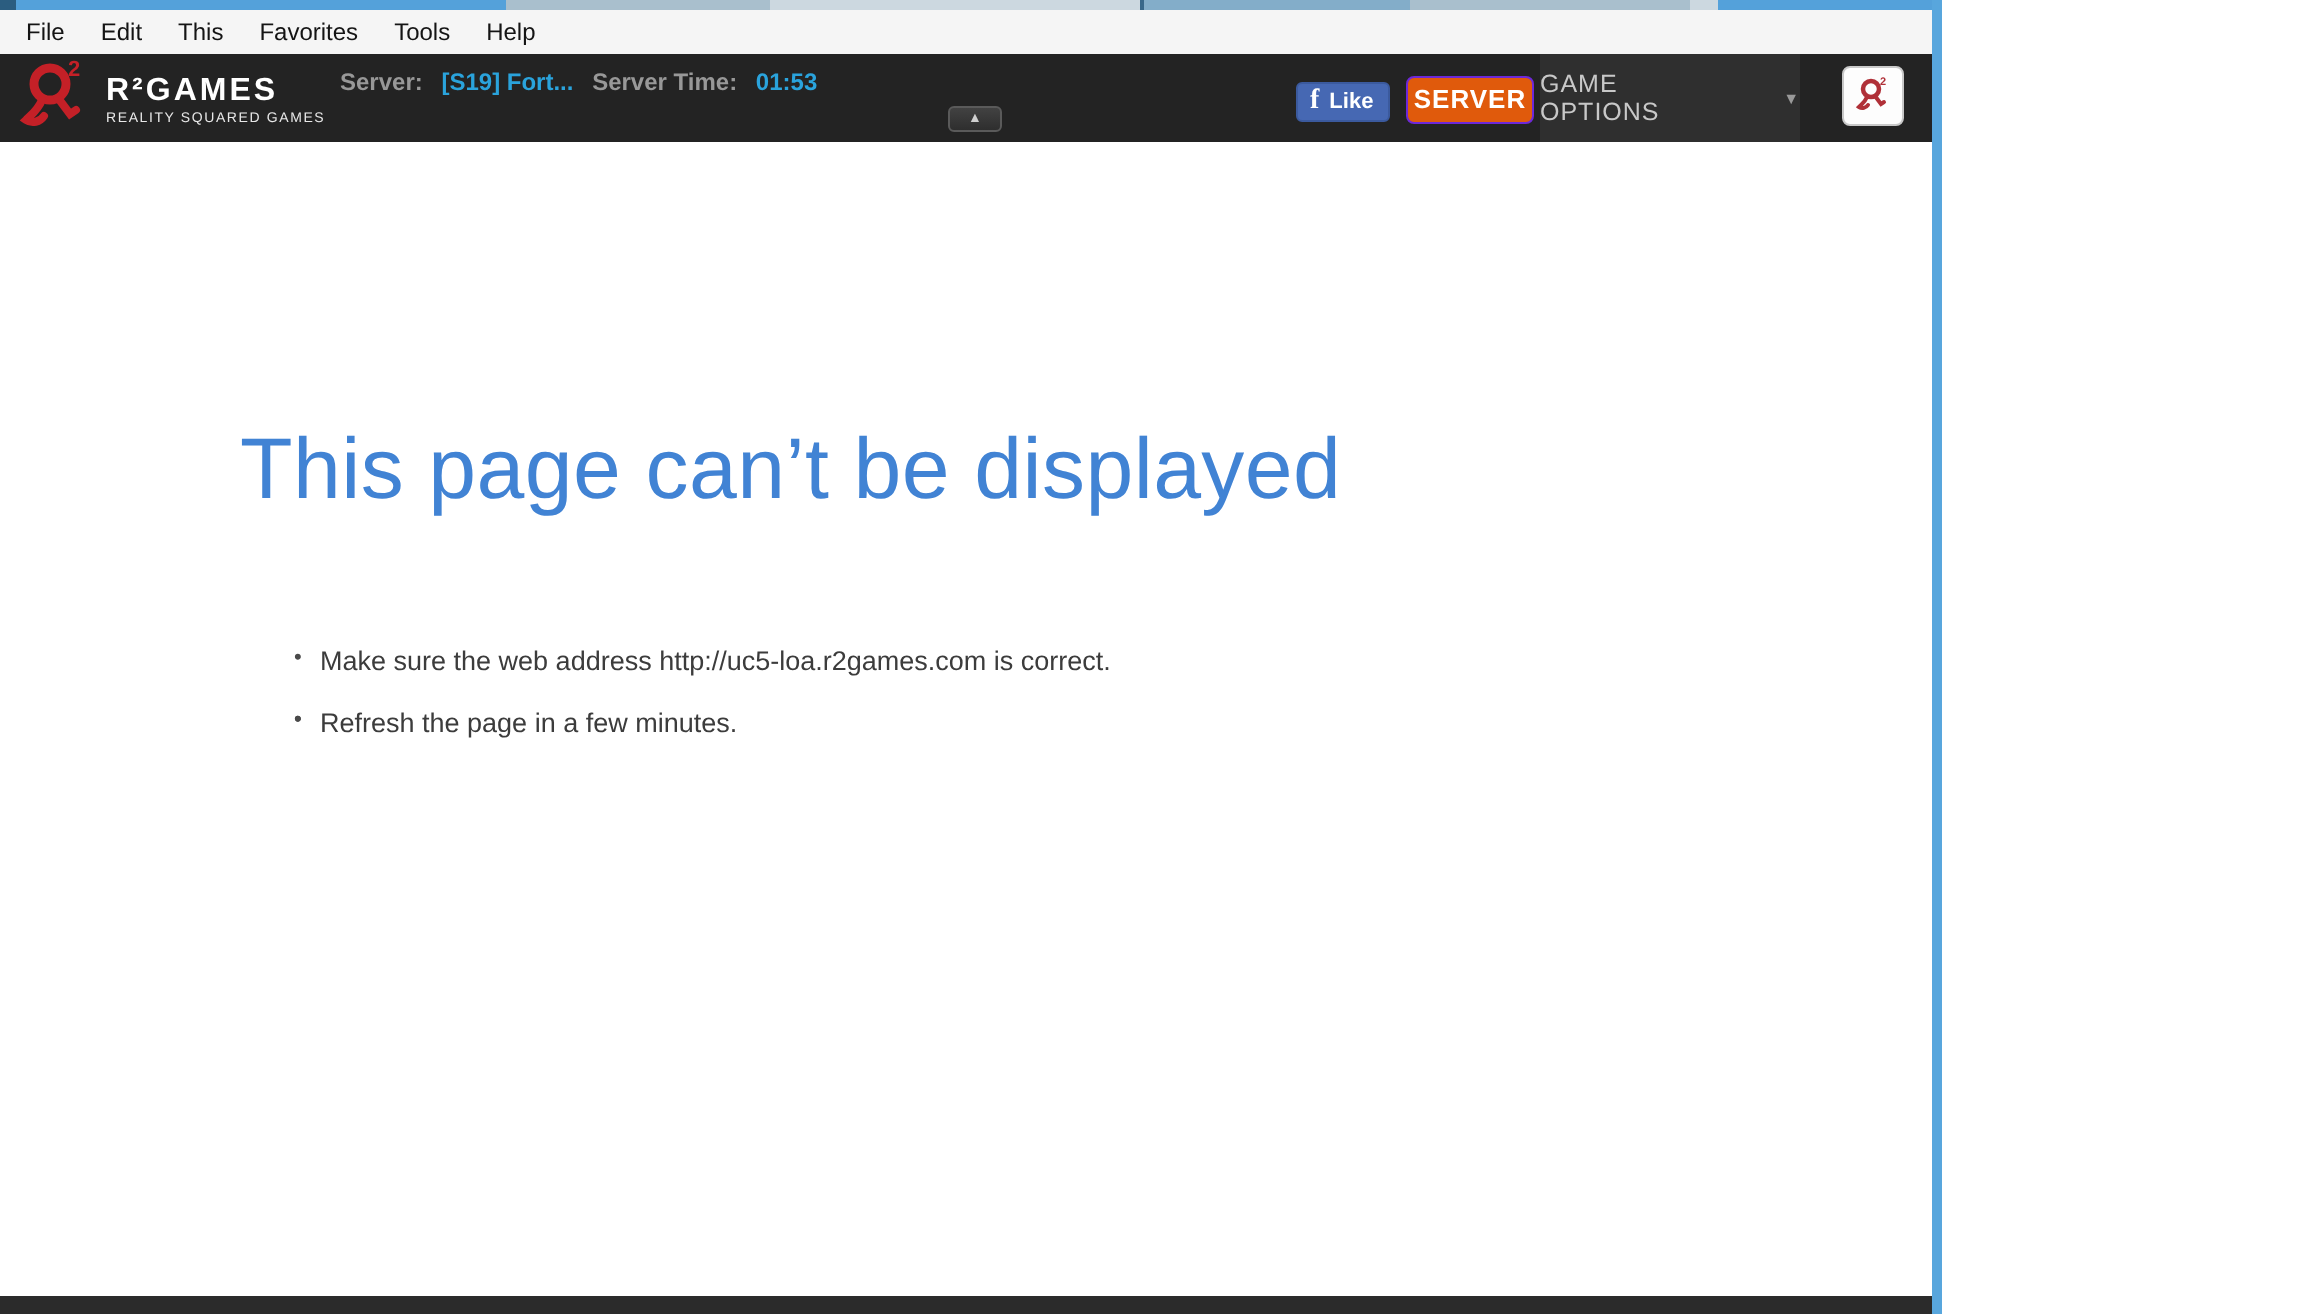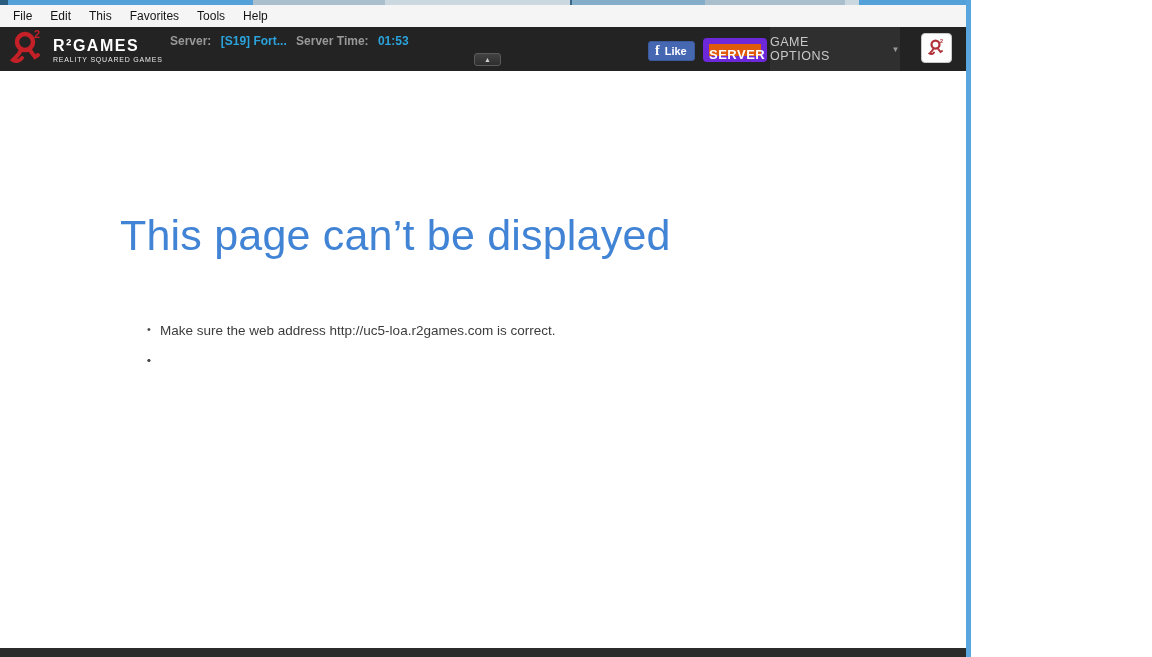--- a/index.html
+++ b/index.html
@@ -59,21 +59,21 @@
     background:#4668b3; border:1px solid #3b5a9e; border-radius:3px;
     color:#ffffff; font-size:11px; font-weight:bold;
     display:flex; align-items:center; padding:0 7px 0 6px; cursor:pointer;
   }
   .fb-f {
     font-family:"Liberation Serif", serif; font-size:14px; font-weight:bold;
     margin-right:5px; line-height:18px;
   }
   .server-btn {
     position:absolute; left:703px; top:11px; width:64px; height:24px;
-    background:#e05a0c; border:6px solid #6d28d9; border-radius:4px;
+    background:#e05a0c; border:1px solid #6d28d9; border-radius:4px;
     color:#ffffff; font-size:13px; font-weight:bold; letter-spacing:0.5px;
     text-align:center; line-height:22px; cursor:pointer;
   }
   .game-options {
     position:absolute; left:770px; top:0; width:130px; height:44px;
     background:#2f2f2f; display:flex; align-items:center; justify-content:center;
     color:#c8c8c8; font-size:12.5px; letter-spacing:0.5px; cursor:pointer;gap:37px;
   }
   .game-options .arrow { font-size:8px; color:#9a9a9a; margin-left:6px; }
   .logo-btn {
@@ -187,20 +187,21 @@
       <ul class="suggestions">
         <li>
           <span class="bullet-dot">•</span>
           <span>Make sure the web address http://uc5-loa.r2games.com is correct.</span>
         </li>
         <li>
           <span class="bullet-dot">•</span>
         </li>
         <li>
           <span class="bullet-dot">•</span>
+          <span>Refresh the page in a few minutes.</span>
         </li>
       </ul>
     </div>
 
     <div class="page-footer"></div>
 
   </div>
 </div>
 
 </body></html>

